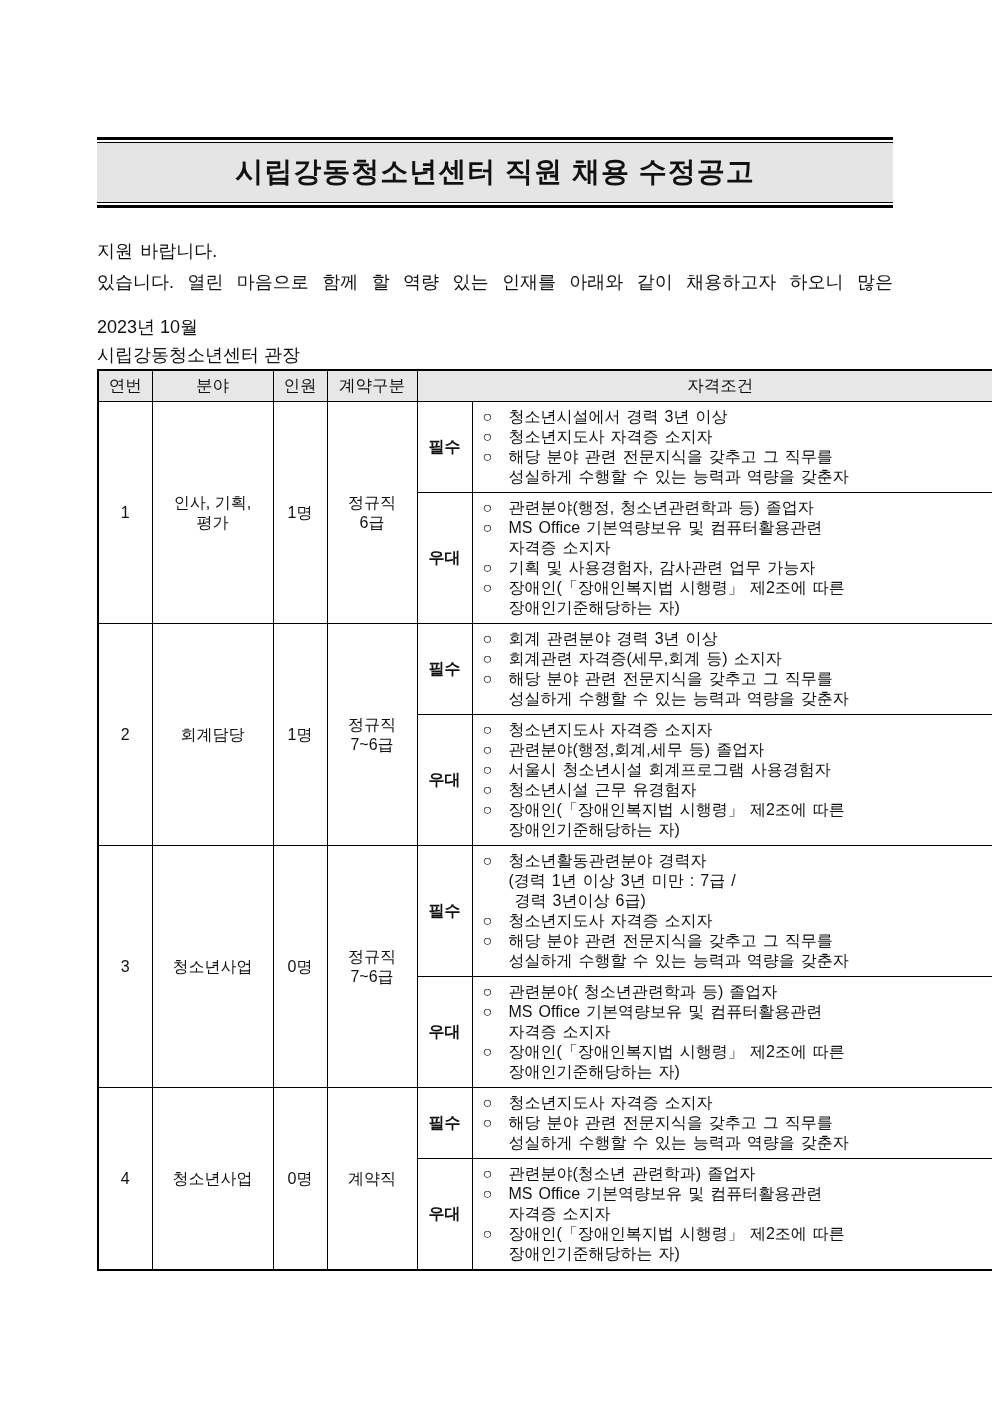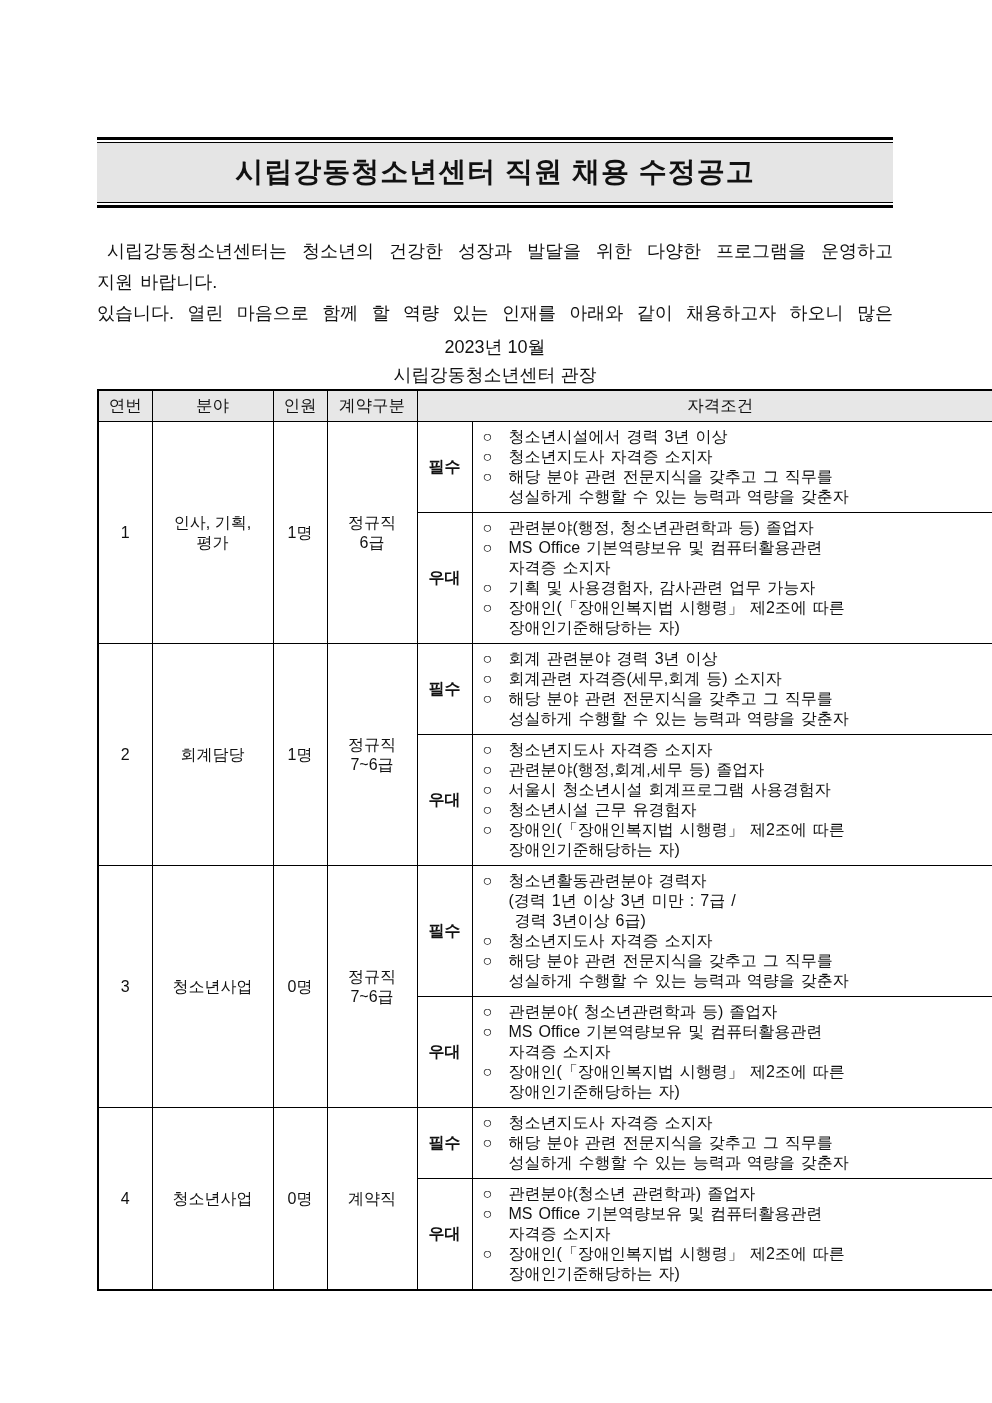--- a/index.html
+++ b/index.html
@@ -18,21 +18,21 @@
     background:#e5e5e5;text-align:center;
     font-size:28px;font-weight:bold;letter-spacing:1px;
     padding:10px 0 11px 0;
   }
 
   .intro{margin-top:28px;font-size:18px;line-height:31px;word-spacing:0.12em;}
   .intro-line{text-align:justify;text-align-last:justify;}
   .intro-line.first{text-indent:10px;}
   .intro-line.last{text-align:left;text-align-last:left;}
 
-  .byline{margin-top:4px;text-align:center;font-size:18px;line-height:28px;}
+  .byline{margin-top:15px;text-align:left;font-size:18px;line-height:28px;}
 
   .section-heading{margin-top:16px;margin-bottom:14px;font-size:19px;font-weight:bold;letter-spacing:0.5px;}
 
   table.recruit{
     border-collapse:collapse;table-layout:fixed;width:928px;
     border:2px solid #000;font-size:16px;
   }
   table.recruit th{
     background:#e7e7e7;border:1px solid #000;
     font-weight:normal;font-size:16.5px;height:30px;padding:0;
@@ -50,21 +50,20 @@
 </head>
 <body>
 
 <div class="page">
 
   <div class="title-frame">
     <div class="title-inner">시립강동청소년센터 직원 채용 수정공고</div>
   </div>
 
   <div class="intro">
-    <div class="intro-line first">시립강동청소년센터는 청소년의 건강한 성장과 발달을 위한 다양한 프로그램을 운영하고</div>
     <div class="intro-line last">지원 바랍니다.</div>
     <div class="intro-line">있습니다. 열린 마음으로 함께 할 역량 있는 인재를 아래와 같이 채용하고자 하오니 많은</div>
   </div>
 
   <div class="byline">
     <div>2023년 10월</div>
     <div>시립강동청소년센터 관장</div>
   </div>
 
 

